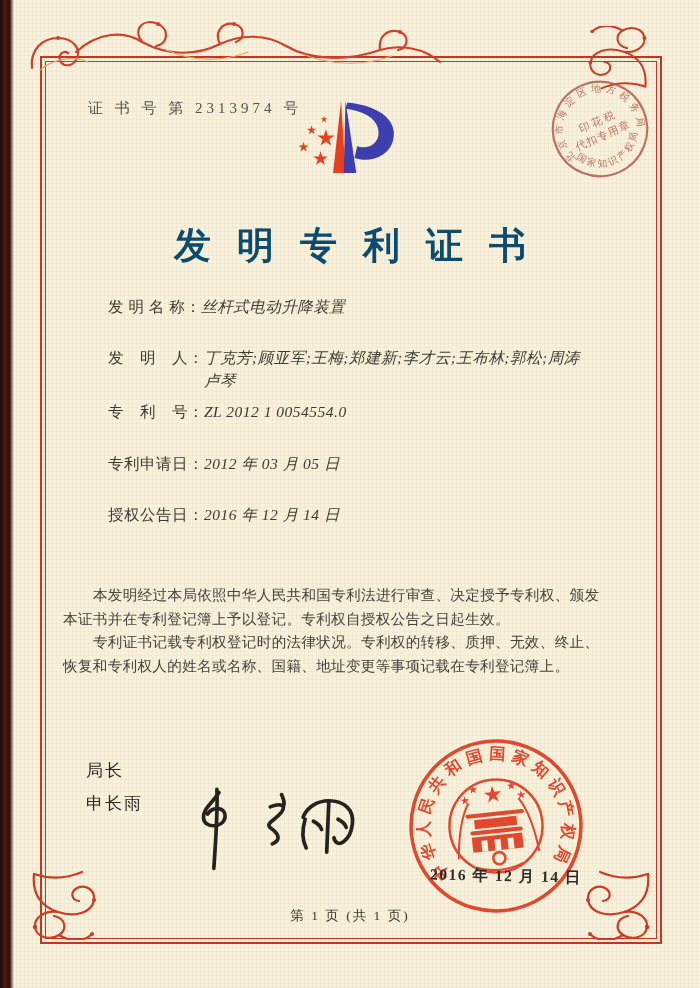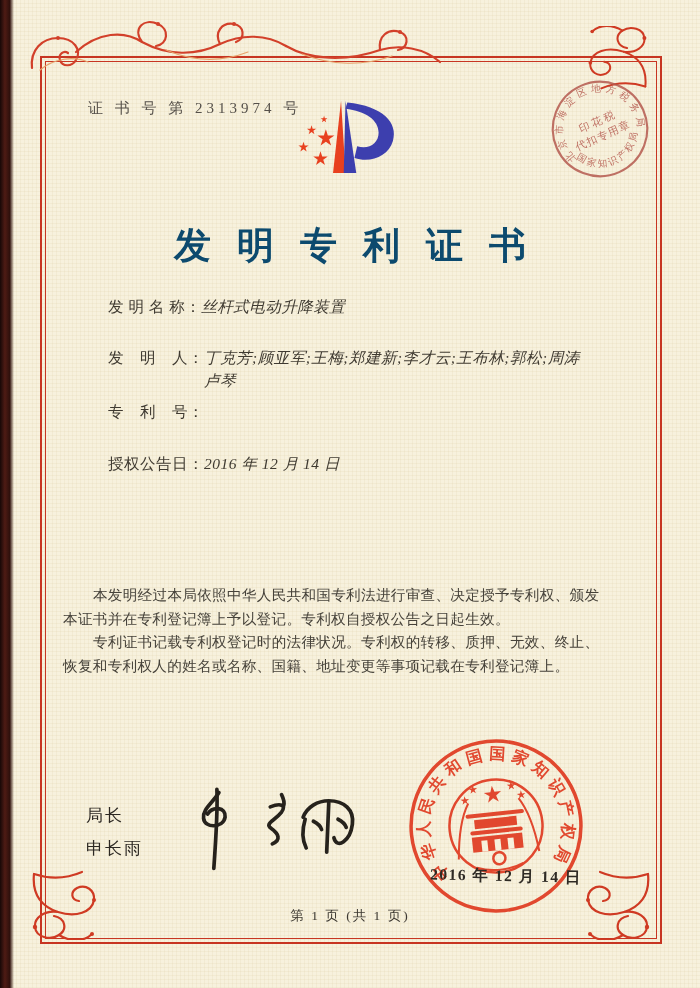--- a/index.html
+++ b/index.html
@@ -41,21 +41,21 @@
     font-size:15.5px;color:#3f3a31;letter-spacing:.5px;line-height:1.45;
   }
   .field-row:nth-child(2){margin-bottom:9px;}
   .field-label{white-space:pre;flex:0 0 auto;}
   .field-value{white-space:pre-line;font-style:italic;}
   .paragraphs{
     position:absolute;left:63px;top:584px;width:548px;z-index:3;
     font-size:14.6px;line-height:1.62;color:#46423a;letter-spacing:.3px;
   }
   .paragraphs p{margin:0;text-indent:2.05em;}
-  .signatory{position:absolute;left:86px;top:799px;z-index:3;font-size:17px;color:#2c2823;line-height:1.95;letter-spacing:2px;}
+  .signatory{position:absolute;left:86px;top:754px;z-index:3;font-size:17px;color:#2c2823;line-height:1.95;letter-spacing:2px;}
   .signature-svg{position:absolute;left:182px;top:786px;width:195px;height:88px;z-index:3;}
   .seal-svg{position:absolute;left:406px;top:736px;width:180px;height:180px;z-index:4;transform:rotate(-6deg);opacity:.93;}
   .seal-date{
     position:absolute;left:430px;top:866px;z-index:6;
     font-size:15.5px;color:#2e2a24;letter-spacing:1.5px;transform:rotate(1.2deg);font-weight:600;
   }
   .tax-stamp{position:absolute;left:541px;top:70px;width:118px;height:118px;z-index:3;transform:rotate(-24deg);opacity:.85;}
   .footer{
     position:absolute;left:0;right:0;top:907px;z-index:3;text-align:center;
     font-size:13.5px;color:#3c3831;letter-spacing:2px;
@@ -165,20 +165,25 @@
       <span class="field-label">发 明 名 称：</span>
       <span class="field-value">丝杆式电动升降装置</span>
     </div>
     <div class="field-row">
       <span class="field-label">发　明　人：</span>
       <span class="field-value">丁克芳;顾亚军;王梅;郑建新;李才云;王布林;郭松;周涛
 卢琴</span>
     </div>
     <div class="field-row">
       <span class="field-label">专　利　号：</span>
+      <span class="field-value">ZL 2012 1 0054554.0</span>
+    </div>
+    <div class="field-row">
+      <span class="field-label">专利申请日：</span>
+      <span class="field-value">2012 年 03 月 05 日</span>
     </div>
     <div class="field-row">
       <span class="field-label">授权公告日：</span>
       <span class="field-value">2016 年 12 月 14 日</span>
     </div>
   </div>
 
   <div class="paragraphs">
     <p>本发明经过本局依照中华人民共和国专利法进行审查、决定授予专利权、颁发本证书并在专利登记簿上予以登记。专利权自授权公告之日起生效。</p>
     <p>专利证书记载专利权登记时的法律状况。专利权的转移、质押、无效、终止、恢复和专利权人的姓名或名称、国籍、地址变更等事项记载在专利登记簿上。</p>

